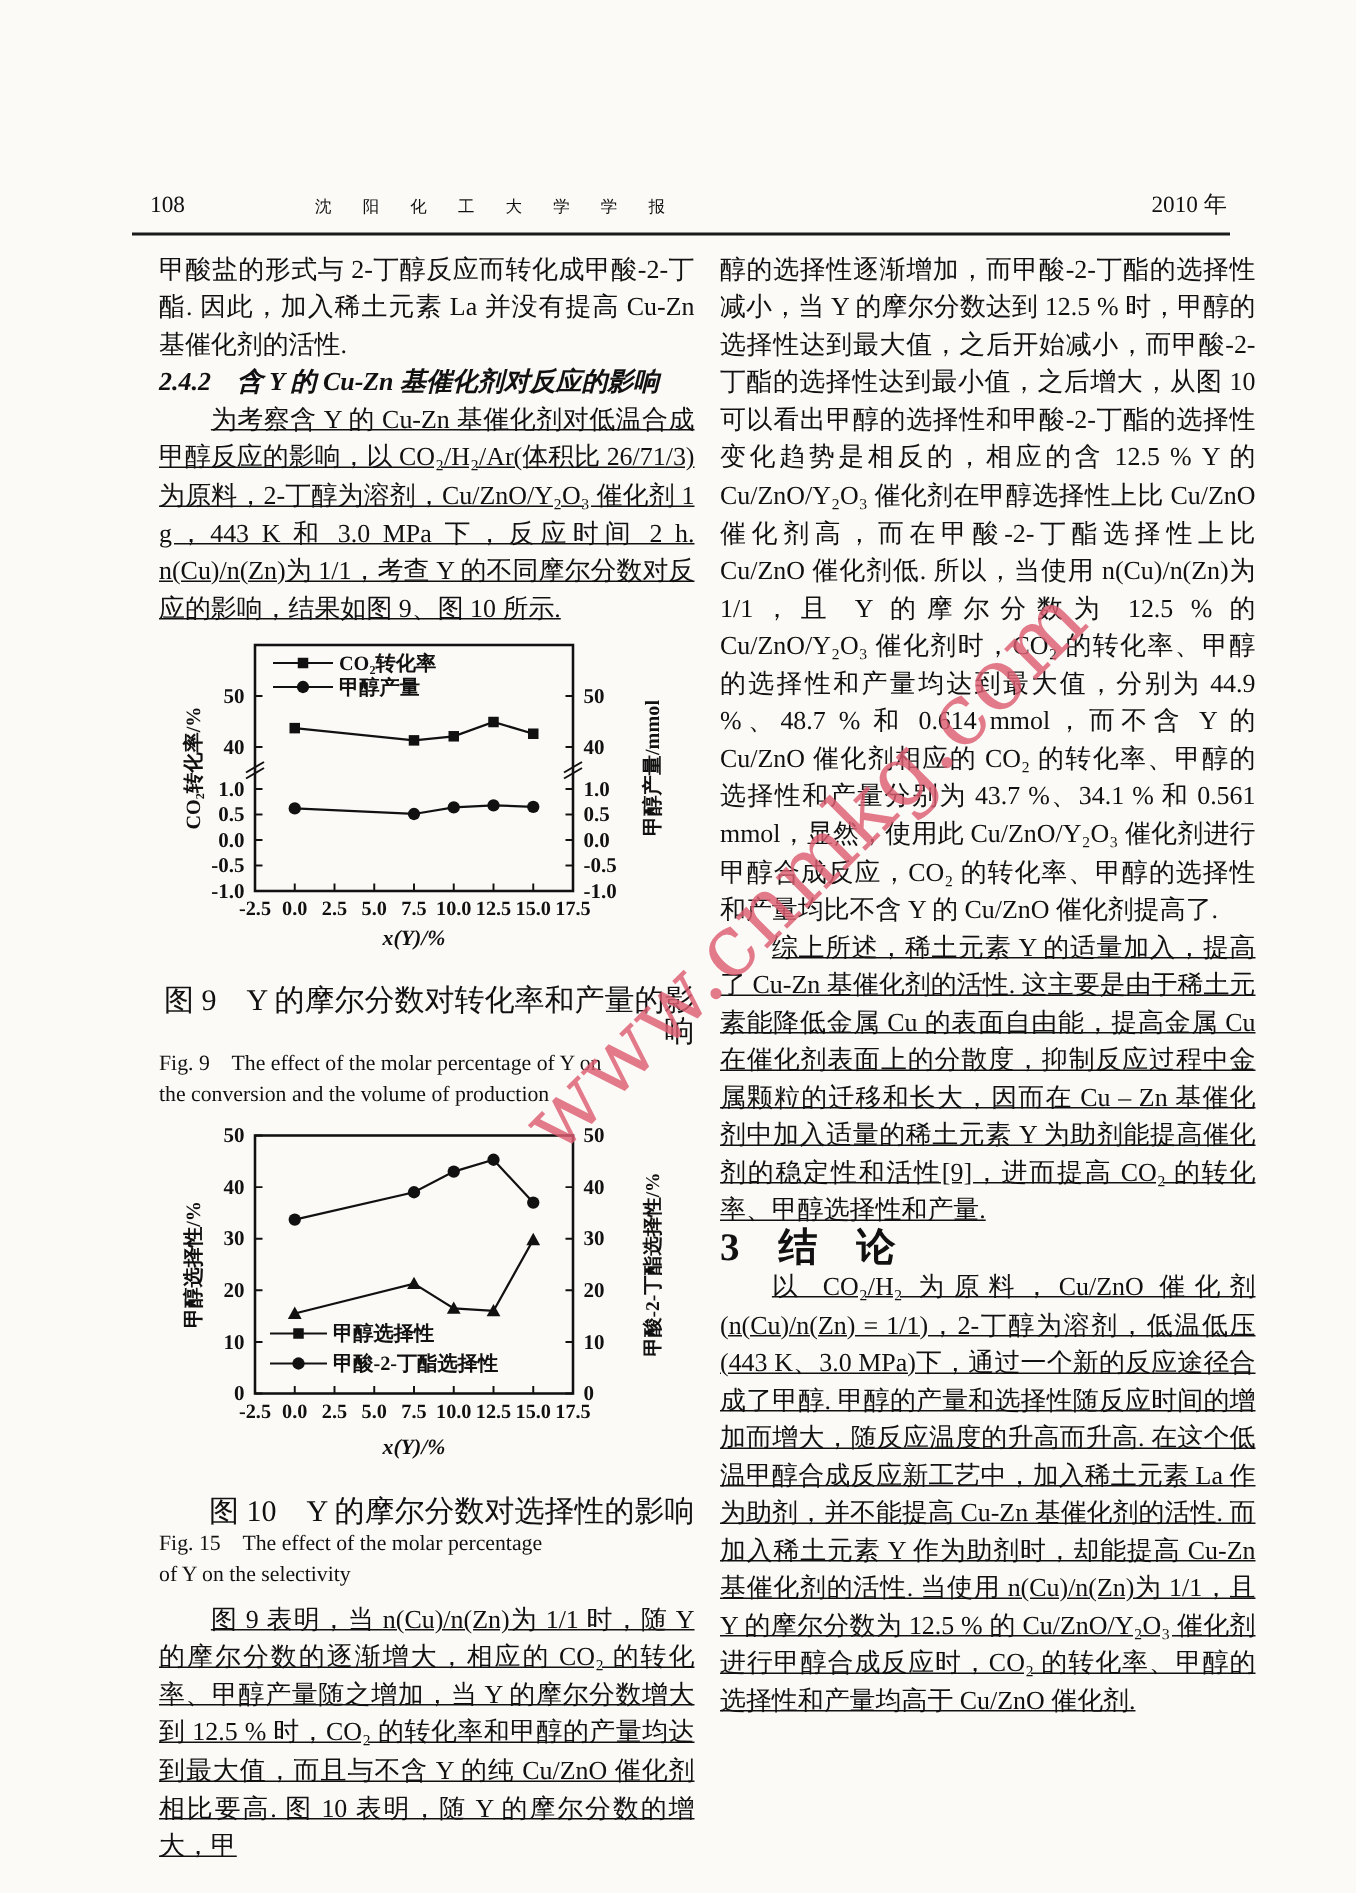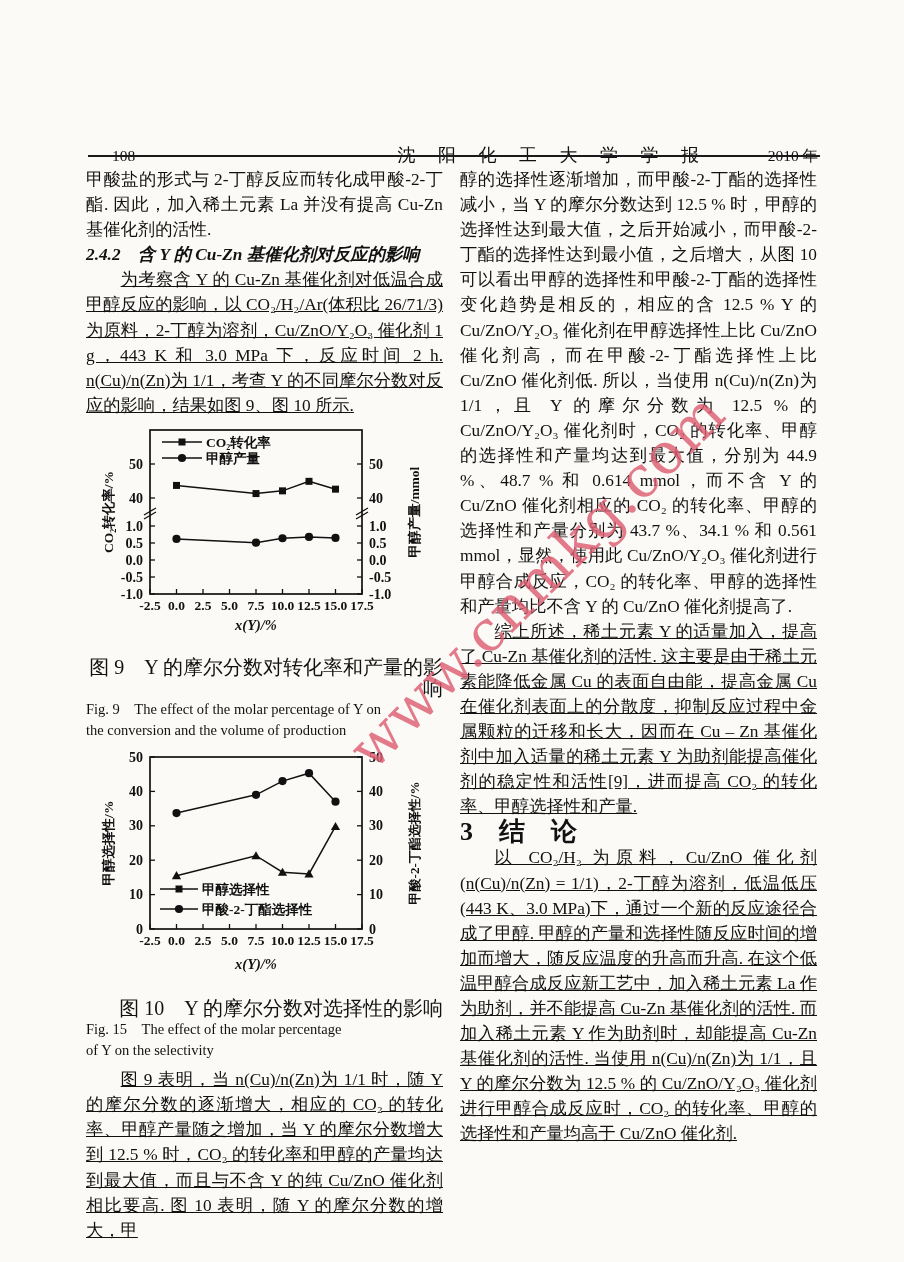--- a/index.html
+++ b/index.html
@@ -6,25 +6,25 @@
   body{background:#e8e8e6;}
   .page{
     position:relative;width:904px;height:1262px;margin:0 auto;
     background:#fbfaf7;color:#111;overflow:hidden;
     font-family:"Liberation Serif","DejaVu Serif",serif;
   }
   .header{
     position:absolute;top:126px;left:100px;right:86px;
     display:flex;align-items:baseline;font-size:16px;
   }
-  .header .pgnum{width:110px;text-align:left;font-size:15.5px;margin-left:12px;}
-  .header .journal{flex:1;text-align:right;letter-spacing:9px;font-size:18px;}
-  .header .year{width:110px;text-align:right;font-size:15.5px;margin-top:20px;}
+  .header .pgnum{width:110px;text-align:left;font-size:15.5px;}
+  .header .journal{flex:1;text-align:left;letter-spacing:9px;font-size:11px;}
+  .header .year{width:110px;text-align:right;font-size:15.5px;}
   .head-rule{position:absolute;top:155px;left:88px;width:732px;border-top:2.2px solid #1a1a1a;}
-  .columns{position:absolute;top:167px;left:86px;width:732px;display:flex;gap:17px;}
+  .columns{position:absolute;top:167px;left:106px;width:732px;display:flex;gap:17px;}
   .col{width:357px;font-size:17.3px;line-height:25.1px;text-align:justify;text-justify:inter-ideograph;}
   .col p{margin:0;}
   .indent{text-indent:2em;text-decoration:underline;}
   .h242{font-weight:bold;margin:0;font-style:italic;}
   .h3{font-weight:bold;font-size:26px;line-height:26px;margin:17px 0 15px 0;}
   .figure{text-align:center;margin:4px 0 0 0;}
   .cap-zh{font-weight:normal;font-size:20px;line-height:21px;text-align:right;margin-top:4px;}
   .cap-en{font-size:14.5px;line-height:21px;}
   .cap-block{margin-bottom:6px;}
   .watermark{

